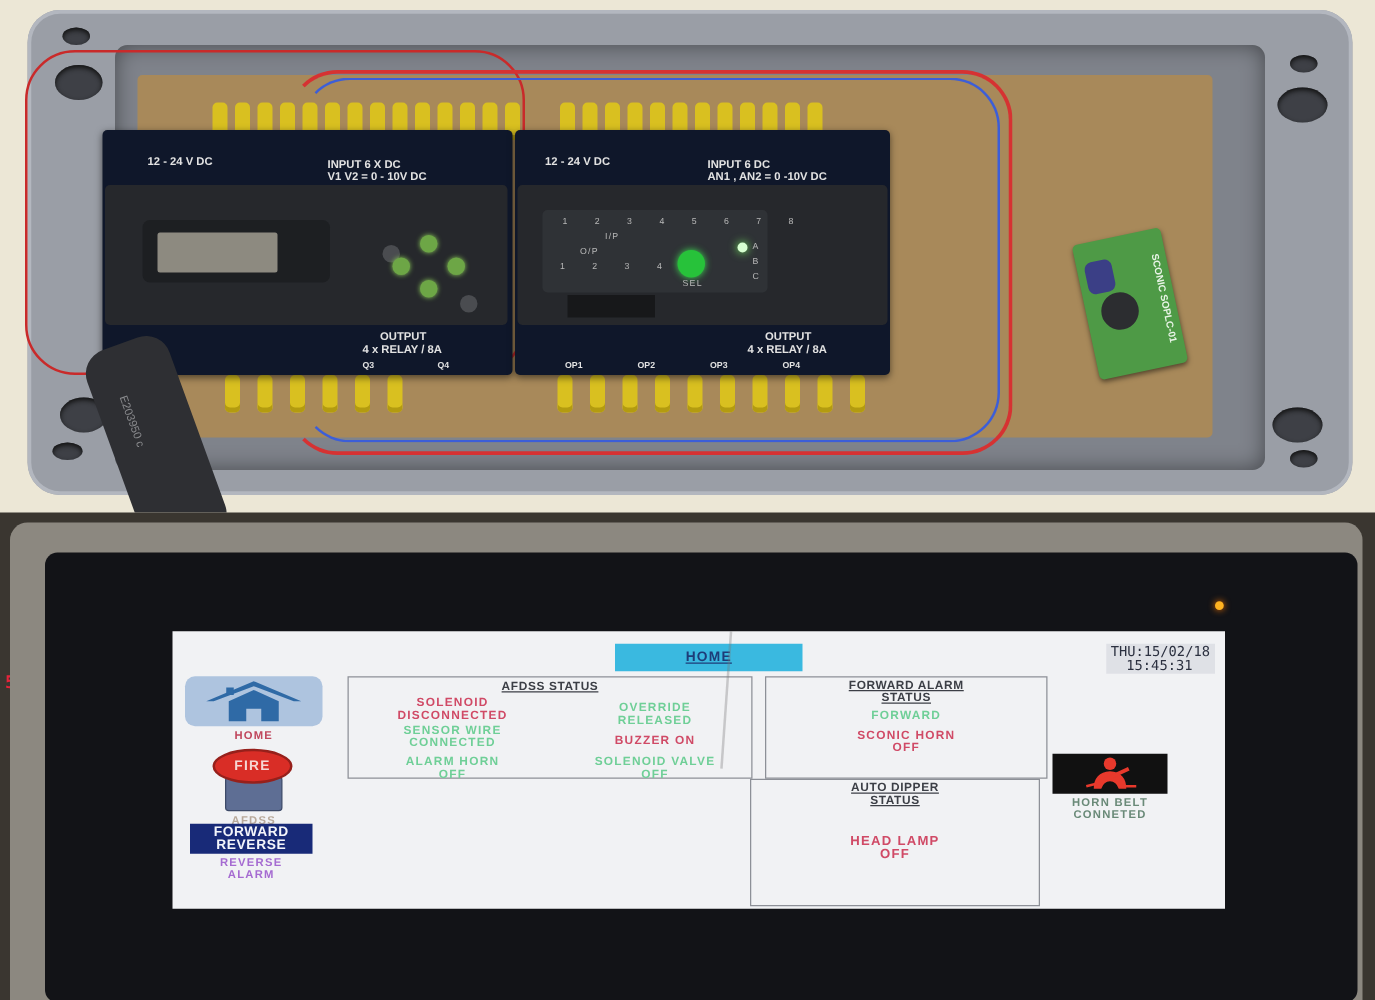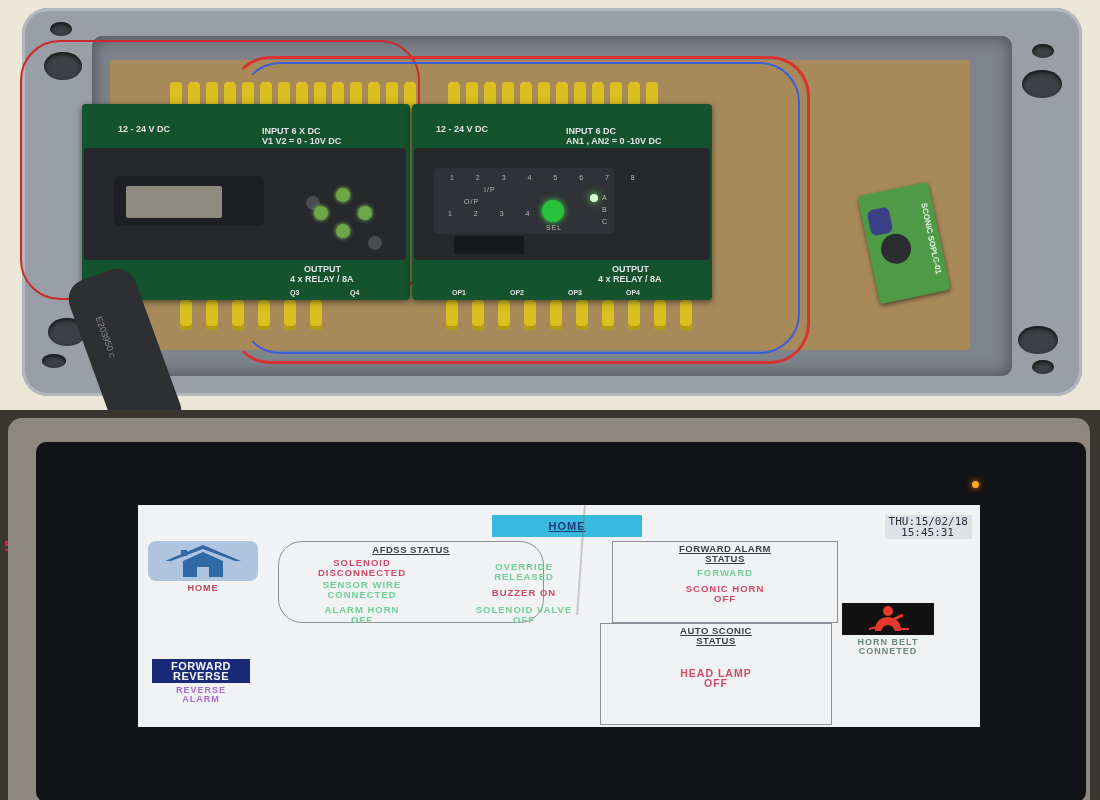--- a/index.html
+++ b/index.html
@@ -8,21 +8,21 @@
 
   
   .photo-top { position: absolute; left: 0; top: 0; width: 1100px; height: 410px; background: #ece7d6; overflow: hidden; }
   .enclosure { position: absolute; left: 22px; top: 8px; width: 1060px; height: 388px; background: #9a9ea6; border-radius: 26px; box-shadow: inset 0 0 0 3px #b3b7bf; }
   .enclosure-inner { position: absolute; left: 70px; top: 28px; width: 920px; height: 340px; background: #7f838b; border-radius: 10px; box-shadow: inset 0 0 18px rgba(0,0,0,.45); }
   .backplate { position: absolute; left: 110px; top: 60px; width: 860px; height: 290px; background: #a8895a; border-radius: 4px; }
   .hole { position: absolute; border-radius: 50%; background: #3e4046; box-shadow: inset 0 2px 4px #111; }
   .wire-bundle { position: absolute; border-radius: 40px; border: 3px solid #c92a2a; border-left-color: transparent; }
   .term-row { position: absolute; display: flex; gap: 6px; }
   .term { width: 12px; height: 30px; background: #d9c020; border-radius: 4px; box-shadow: inset 0 -4px 0 #b39b10; }
-  .plc { position: absolute; background: #14532d; border-radius: 4px; box-shadow: 0 2px 6px rgba(0,0,0,.5); color: #e6e6e6; }
+  .plc { position: absolute; background: #0f172a; border-radius: 4px; box-shadow: 0 2px 6px rgba(0,0,0,.5); color: #e6e6e6; }
   .plc-label { position: absolute; font-size: 9px; font-weight: bold; color: #e2e2e2; line-height: 10px; white-space: nowrap; }
   .plc-face { position: absolute; background: #26282c; border-radius: 4px; }
   .lcd { position: absolute; left: 30px; top: 28px; width: 150px; height: 50px; background: #1d1f22; border-radius: 6px; }
   .lcd-screen { position: absolute; left: 12px; top: 10px; width: 96px; height: 32px; background: #8d8a80; border-radius: 2px; }
   .keypad-btn { position: absolute; width: 14px; height: 14px; border-radius: 50%; background: #6da646; box-shadow: 0 0 4px #8fd15a; }
   .keypad-btn.dim { background: #4a4c50; box-shadow: none; }
   .led-panel { position: absolute; left: 20px; top: 20px; width: 180px; height: 66px; background: #2f3236; border-radius: 4px; }
   .led-nums { position: absolute; font-size: 7px; color: #b8b8b8; letter-spacing: 10px; white-space: nowrap; }
   .sel-btn { position: absolute; width: 22px; height: 22px; border-radius: 50%; background: #27c23a; box-shadow: 0 0 6px #3ee053; }
   .led-a { position: absolute; width: 8px; height: 8px; border-radius: 50%; background: #d8ffd2; box-shadow: 0 0 8px #7dff66; }
@@ -231,33 +231,42 @@
       <div class="home-icon-box">
         <svg width="84" height="36" viewBox="0 0 84 36">
           <polygon points="4,18 42,2 80,18 74,18 42,6 10,18" fill="#2f6aa6"></polygon>
           <rect x="20" y="7" width="6" height="6" fill="#2f6aa6"></rect>
           <path d="M22 18 L22 34 L36 34 L36 24 L48 24 L48 34 L62 34 L62 18 L42 9 Z" fill="#2f6aa6"></path>
         </svg>
       </div>
       <div class="nav-label" style="color:#c0485e;">HOME</div>
     </div>
 
+    <div class="nav-item" style="left:20px;top:94px;">
+      <div class="fire-icon">
+        <div class="fire-box"></div>
+        <div class="fire-bell">
+          <span>FIRE</span>
+        </div>
+      </div>
+      <div class="nav-label" style="color:#b8a99a;">AFDSS</div>
+    </div>
 
     <div class="nav-item" style="left:14px;top:154px;">
       <div class="fr-badge">
         <span>FORWARD</span>
         <span>REVERSE</span>
       </div>
       <div class="nav-label" style="color:#a56bd1;">
         <div>REVERSE</div>
         <div>ALARM</div>
       </div>
     </div>
 
-    <div class="panel" style="left:140px;top:36px;width:266px;height:82px;border-radius:24px;">
+    <div class="panel" style="left:140px;top:36px;width:324px;height:82px;">
       <div class="panel-title" style="top:3px;">AFDSS STATUS</div>
       <div class="st red" style="left:8px;width:150px;top:16px;">
         <div>SOLENOID</div>
           <div>DISCONNECTED</div>
       </div>
       <div class="st green" style="left:170px;width:150px;top:20px;">
         <div>OVERRIDE</div>
           <div>RELEASED</div>
       </div>
       <div class="st green" style="left:8px;width:150px;top:38px;">
@@ -287,21 +296,21 @@
       </div>
       <div class="st red" style="left:0;right:0;top:42px;">
         <div>SCONIC HORN</div>
           <div>OFF</div>
       </div>
     </div>
 
 
     <div class="panel" style="left:462px;top:118px;width:232px;height:102px;">
       <div class="panel-title" style="top:2px;">
-        <div>AUTO SCONIC</div>
+        <div>AUTO DIPPER</div>
         <div>STATUS</div>
       </div>
       <div class="st red" style="left:0;right:0;top:44px;font-size:10.5px;">
         <div>HEAD LAMP</div>
           <div>OFF</div>
       </div>
     </div>
 
 
     <div class="right-item" style="left:700px;top:98px;width:100px;">

